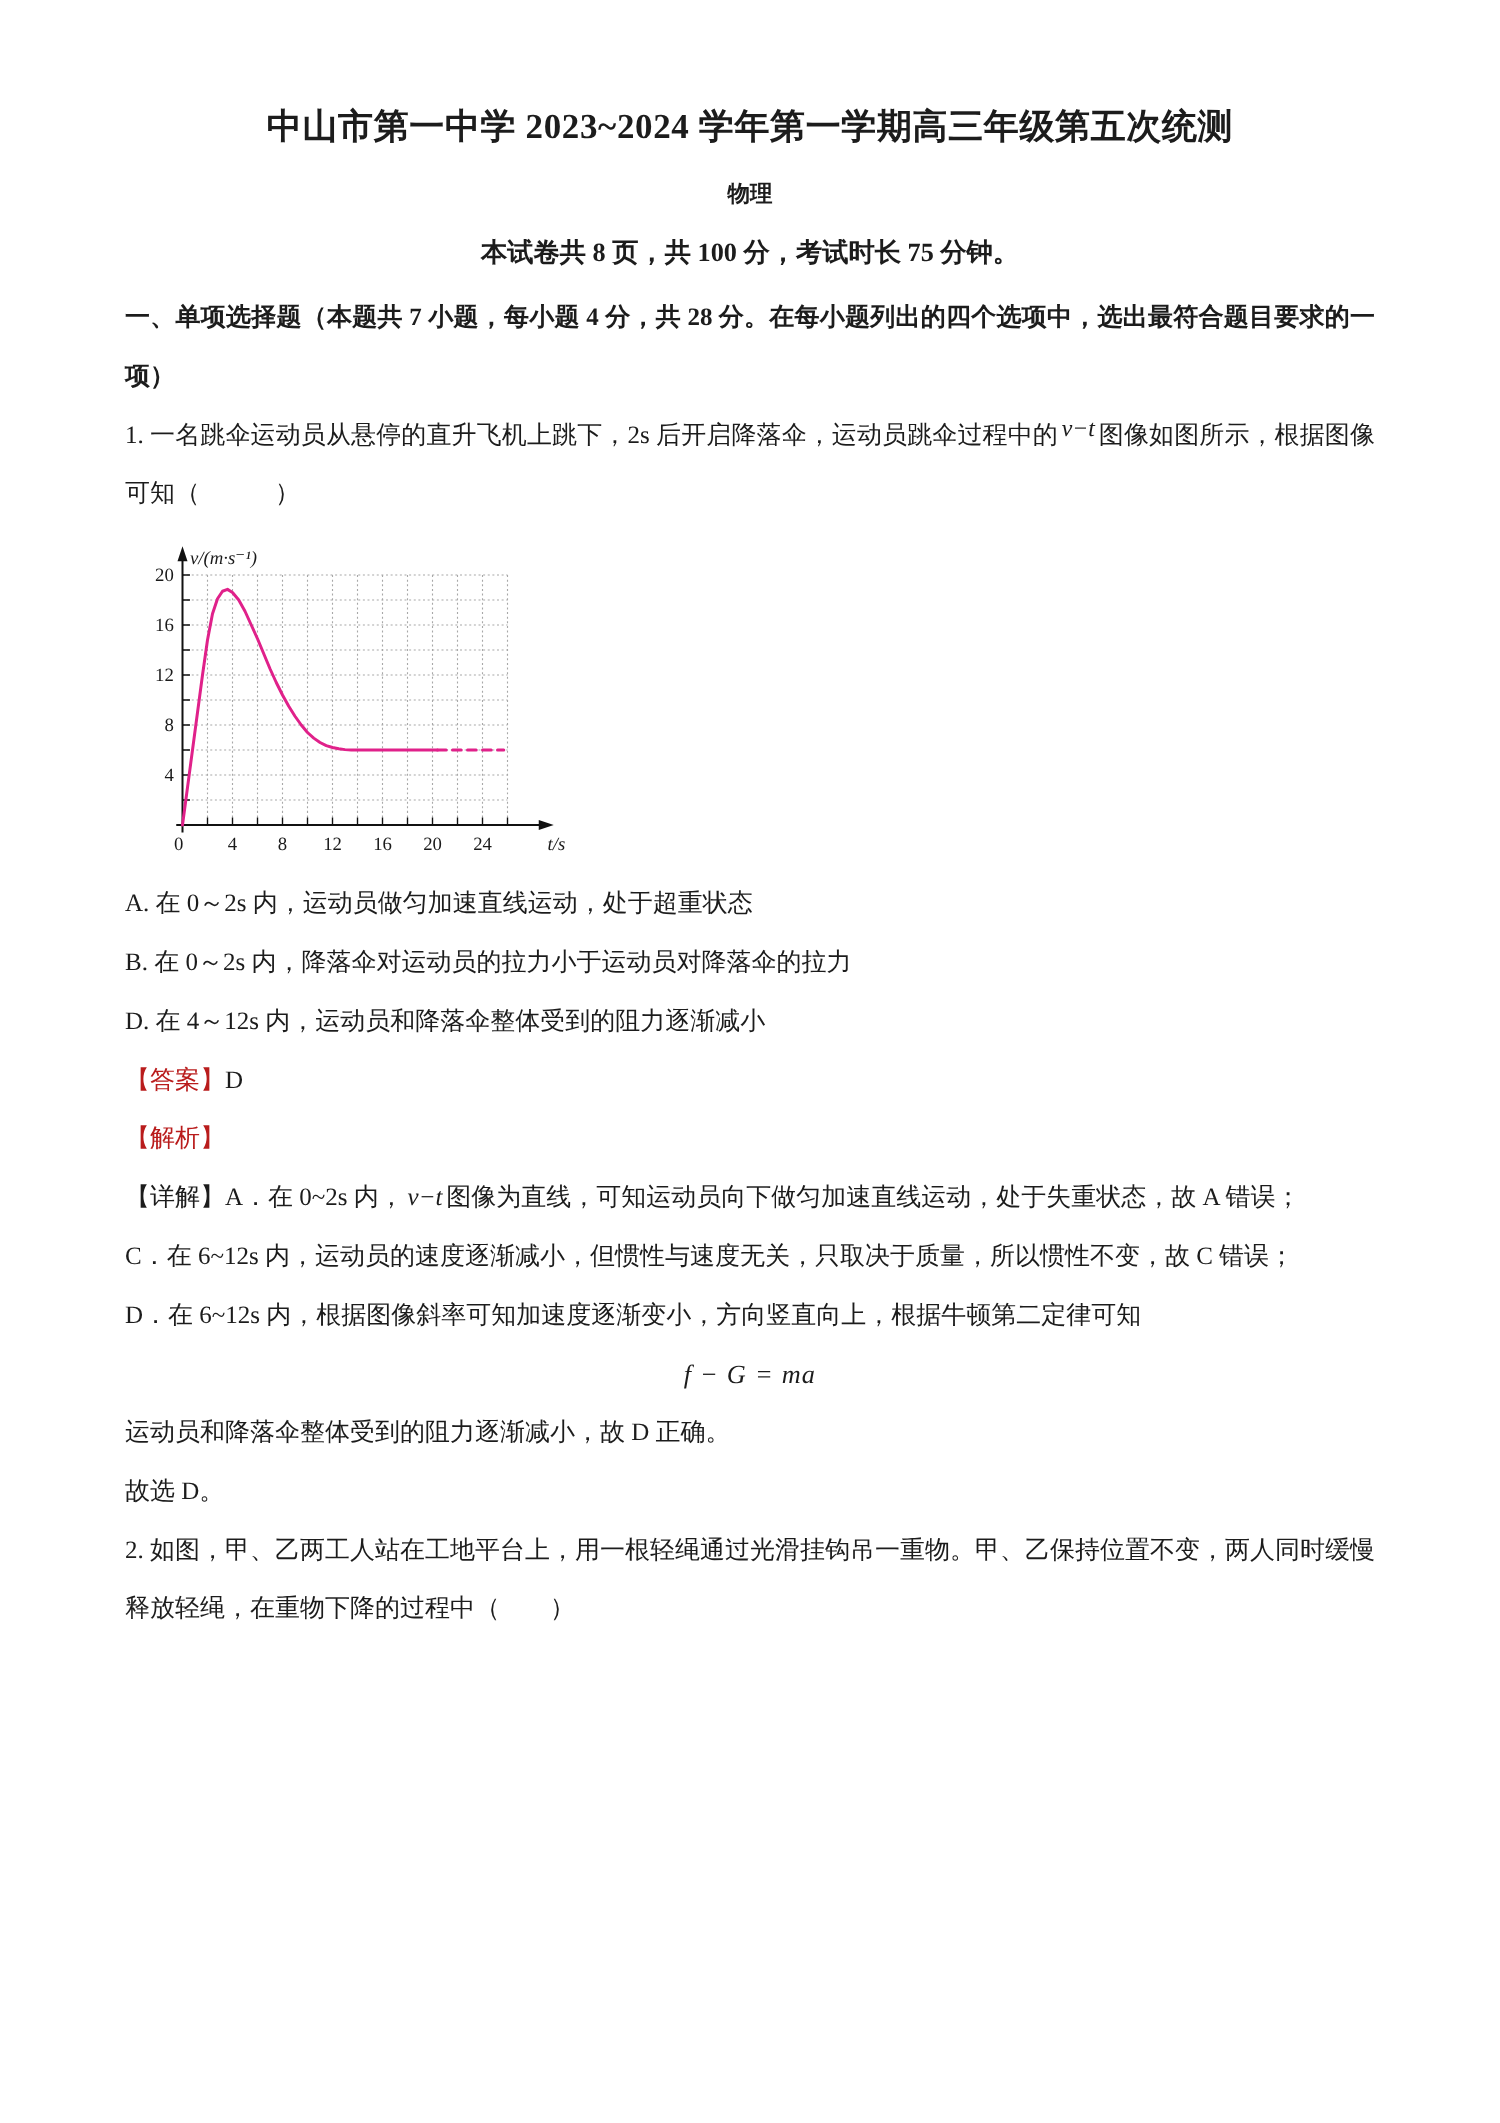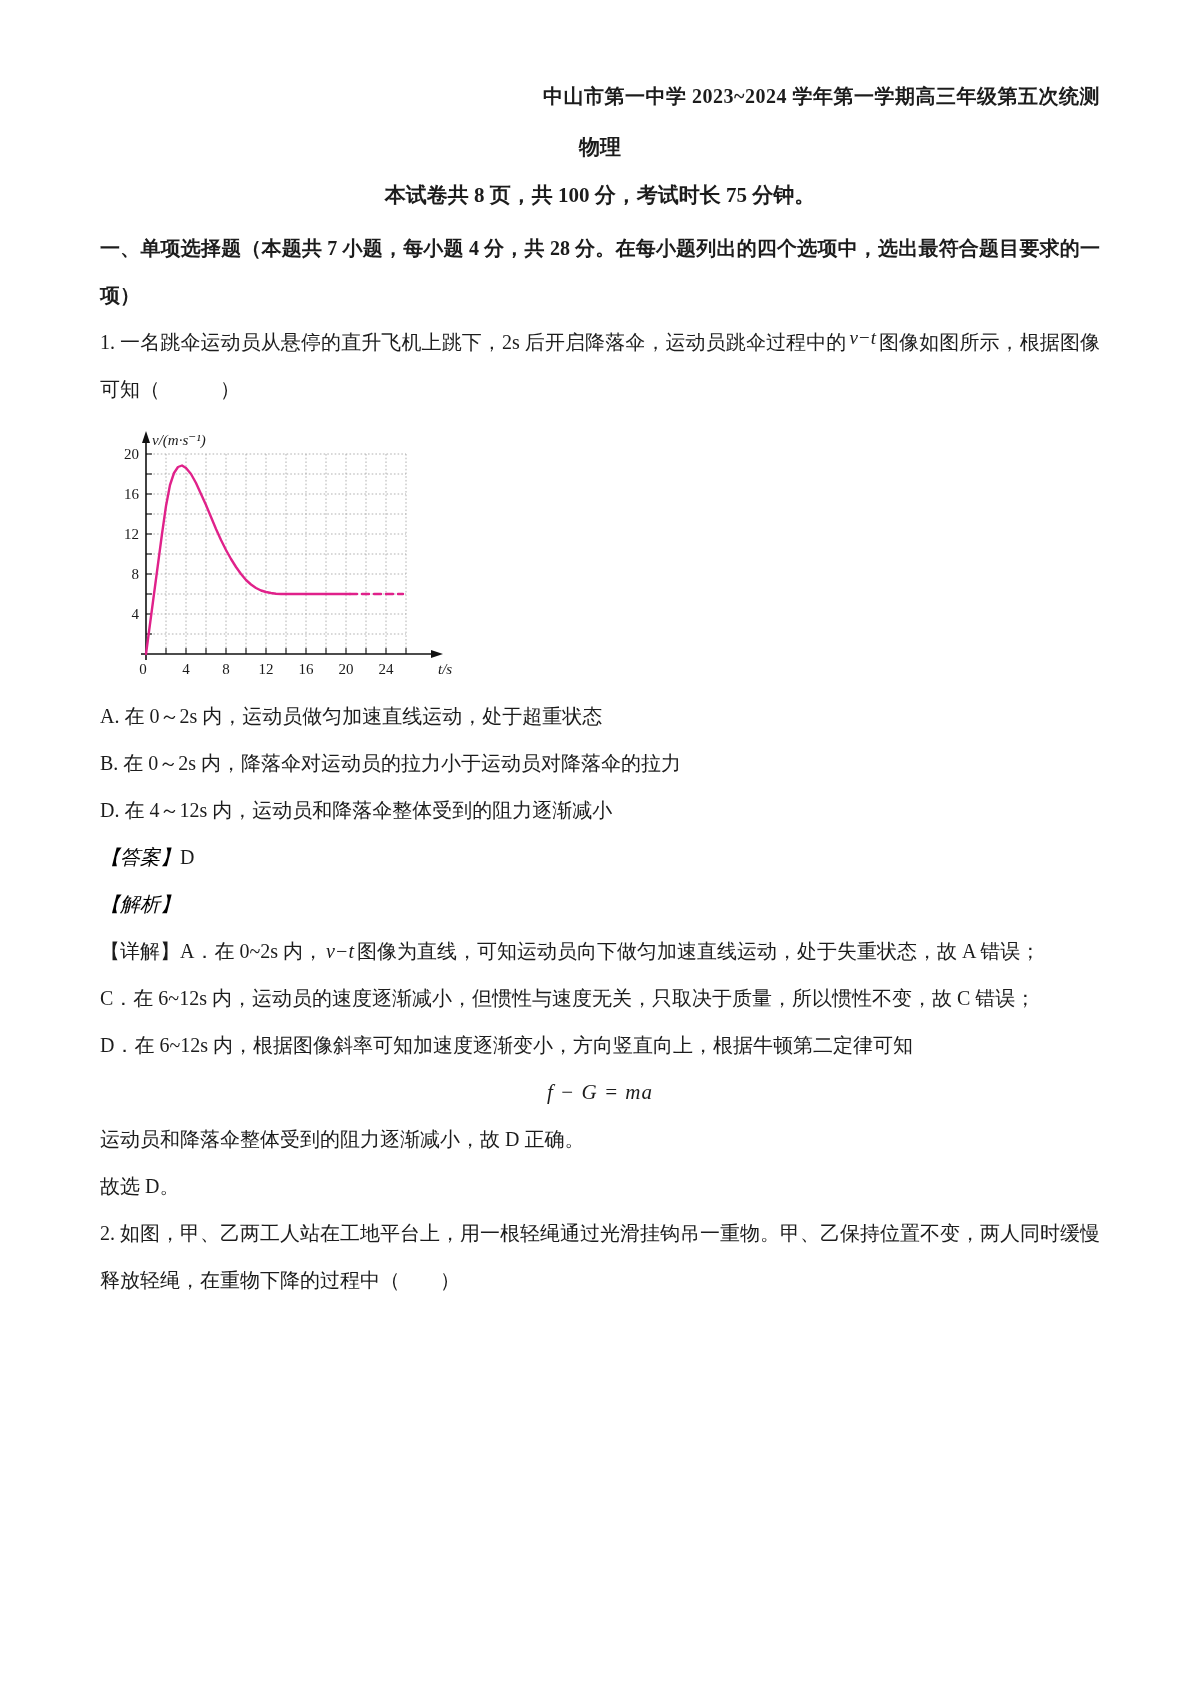--- a/index.html
+++ b/index.html
@@ -3,42 +3,42 @@
 <meta charset="utf-8">
 <style>
   html,body{margin:0;padding:0;background:#ffffff;}
   .page{
     width:1200px;height:1698px;margin:0 auto;background:#ffffff;
     box-sizing:border-box;padding:84px 100px 0 100px;
     font-family:"Liberation Serif","DejaVu Serif",serif;
     color:#1c1c1c;overflow:hidden;
   }
   .title{
-    font-size:20px;font-weight:700;text-align:right;margin:0;line-height:1.25;
+    font-size:28px;font-weight:700;text-align:center;margin:0;line-height:1.25;
     letter-spacing:0.5px;
   }
   .subject{
-    font-size:21px;font-weight:700;text-align:center;margin:26px 0 0 0;line-height:1.2;
+    font-size:18px;font-weight:700;text-align:center;margin:26px 0 0 0;line-height:1.2;
   }
   .info{
     font-size:21px;font-weight:700;text-align:center;margin:21px 0 0 0;line-height:1.4;
   }
   .section{
     font-size:20px;font-weight:700;margin:14px 0 0 0;line-height:47px;text-align:justify;
   }
   p.body{
     font-size:20px;margin:0;line-height:47px;text-align:justify;
   }
   .qstem{margin-top:0px;}
   .math{
     font-style:italic;font-family:"Liberation Serif","DejaVu Serif",serif;
     padding:0 3px;
   }
   .math.sup{position:relative;top:-5px;font-size:19px;}
-  .blue{color:#000000;font-style:italic;}
+  .blue{color:#b91c1c;}
   .chartwrap{margin:16px 0 6px 6px;}
   .formula{
     font-size:21px;text-align:center;font-style:italic;margin:0;line-height:47px;
     letter-spacing:1px;
   }
   svg text{
     font-family:"Liberation Serif","DejaVu Serif",serif;
     fill:#1a1a1a;font-size:15px;
   }
   svg .grid{stroke:#a8a8a8;stroke-width:0.9;stroke-dasharray:1.6 2.1;fill:none;}

